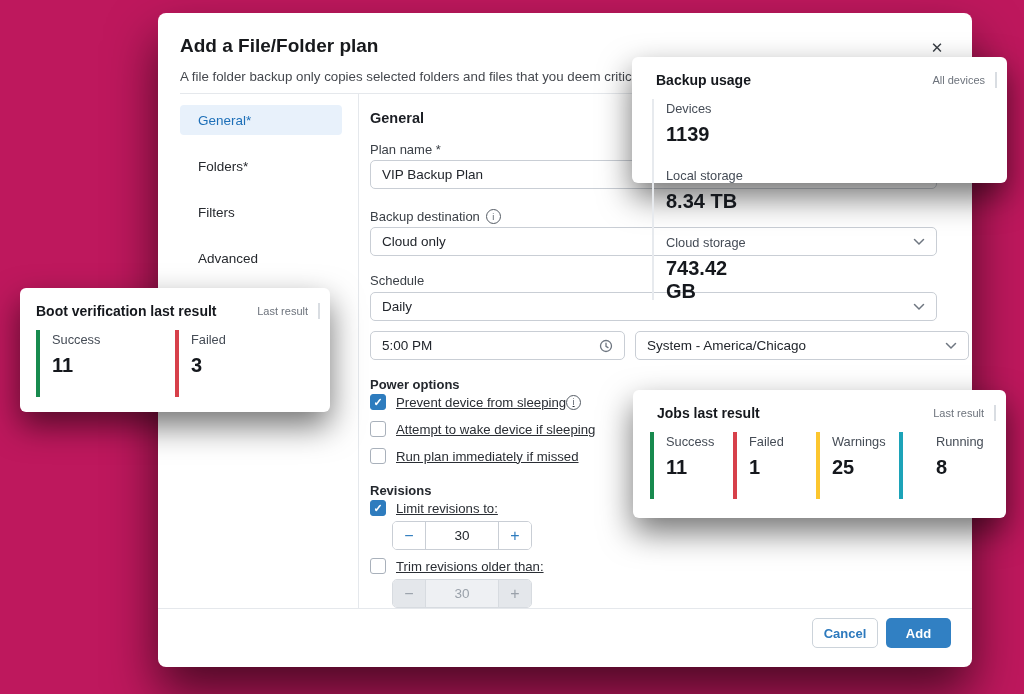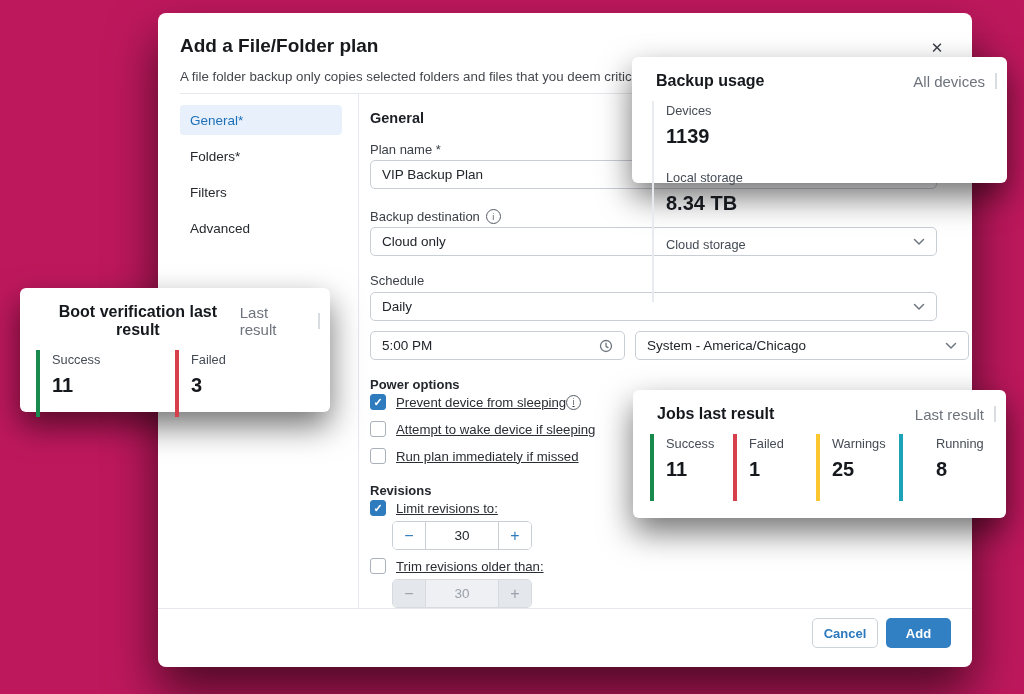--- a/index.html
+++ b/index.html
@@ -12,22 +12,22 @@
   .modal-body{position:absolute;left:0;top:0;width:814px;height:595px;overflow:hidden;}
   .m-title{position:absolute;left:22px;top:22px;font-size:19px;font-weight:600;color:#17191c;}
   .m-sub{position:absolute;left:22px;top:56px;font-size:13.3px;color:#45484e;}
   .close-btn{position:absolute;left:768px;top:24px;width:22px;height:22px;display:flex;
              align-items:center;justify-content:center;font-size:15px;color:#393e45;cursor:pointer;}
   .hdr-div{position:absolute;left:22px;top:80px;width:770px;height:1px;background:#e5e8ec;}
   .side-div{position:absolute;left:200px;top:81px;width:1px;height:514px;background:#e5e8ec;}
 
   
   .sidebar{position:absolute;left:22px;top:92px;width:162px;}
-  .side-item{height:30px;display:flex;align-items:center;padding-left:10px;border-radius:4px;
-             font-size:13.5px;color:#26292e;cursor:pointer;margin-bottom:6px;}
+  .side-item{height:30px;display:flex;align-items:center;padding-left:18px;border-radius:4px;
+             font-size:13.5px;color:#26292e;cursor:pointer;margin-bottom:16px;}
   .side-item.is-checked{background:#e8f1fb;color:#1d6fb8;}
 
   
   .f-label{position:absolute;font-size:13px;color:#3b4047;display:flex;align-items:center;gap:6px;}
   #lbl-general{left:212px;top:97px;font-weight:700;font-size:14.5px;color:#1b1e24;}
   #lbl-plan{left:212px;top:129px;}
   #lbl-dest{left:212px;top:196px;}
   #lbl-sched{left:212px;top:260px;}
   #lbl-power{left:212px;top:364px;font-weight:600;color:#23272d;}
   #lbl-rev{left:212px;top:470px;font-weight:600;color:#23272d;}
@@ -80,23 +80,23 @@
   #add-btn{left:728px;width:65px;background:#3180c3;color:#fff;}
 
   
   .card{position:absolute;background:#fff;border-radius:6px;box-shadow:0 14px 32px rgba(0,0,0,.55);}
   #card-usage{left:632px;top:57px;width:375px;height:126px;}
   #card-boot{left:20px;top:288px;width:310px;height:124px;}
   #card-jobs{left:633px;top:390px;width:373px;height:128px;}
   .card-head{display:flex;align-items:center;justify-content:space-between;padding:15px 10px 0 0;}
   #card-usage .card-head,#card-jobs .card-head{padding-left:24px;}
   #card-boot .card-head{padding-left:16px;}
-  .card-title{font-size:16px;font-weight:700;color:#15181d;text-align:center;}
+  .card-title{font-size:14px;font-weight:700;color:#15181d;}
   .card-scope{display:flex;align-items:center;gap:10px;}
-  .scope-label{font-size:15px;color:#6d737c;}
+  .scope-label{font-size:11px;color:#6d737c;}
   .scope-bar{width:2px;height:16px;background:#d9dde2;}
   .card-stats{display:flex;padding-top:11px;}
   #card-usage .card-stats{padding-left:20px;flex-direction:column;}
   #card-boot .card-stats{padding-left:16px;}
   #card-jobs .card-stats{padding-left:17px;}
   .stat-col{box-sizing:border-box;height:67px;padding-left:12px;padding-top:2px;}
   .usage-col{border-left:2px solid #e7eaee;width:110px;}
   .boot-col{border-left:4px solid #888;width:139px;}
   .jobs-col{border-left:4px solid #888;width:83px;}
   .stat-label{font-size:12.8px;color:#454c56;}
@@ -243,20 +243,21 @@
       <div class="stat-col usage-col">
         <div class="stat-label">Devices</div>
         <div class="stat-value">1139</div>
       </div>
       <div class="stat-col usage-col">
         <div class="stat-label">Local storage</div>
         <div class="stat-value">8.34 TB</div>
       </div>
       <div class="stat-col usage-col">
         <div class="stat-label">Cloud storage</div>
+        <div class="stat-value">743.42 GB</div>
       </div>
     </div>
   </div>
 
   <div class="card" id="card-boot">
     <div class="card-head">
       <span class="card-title">Boot verification last result</span>
       <span class="card-scope">
         <span class="scope-label">Last result</span>
         <span class="scope-bar"></span>

